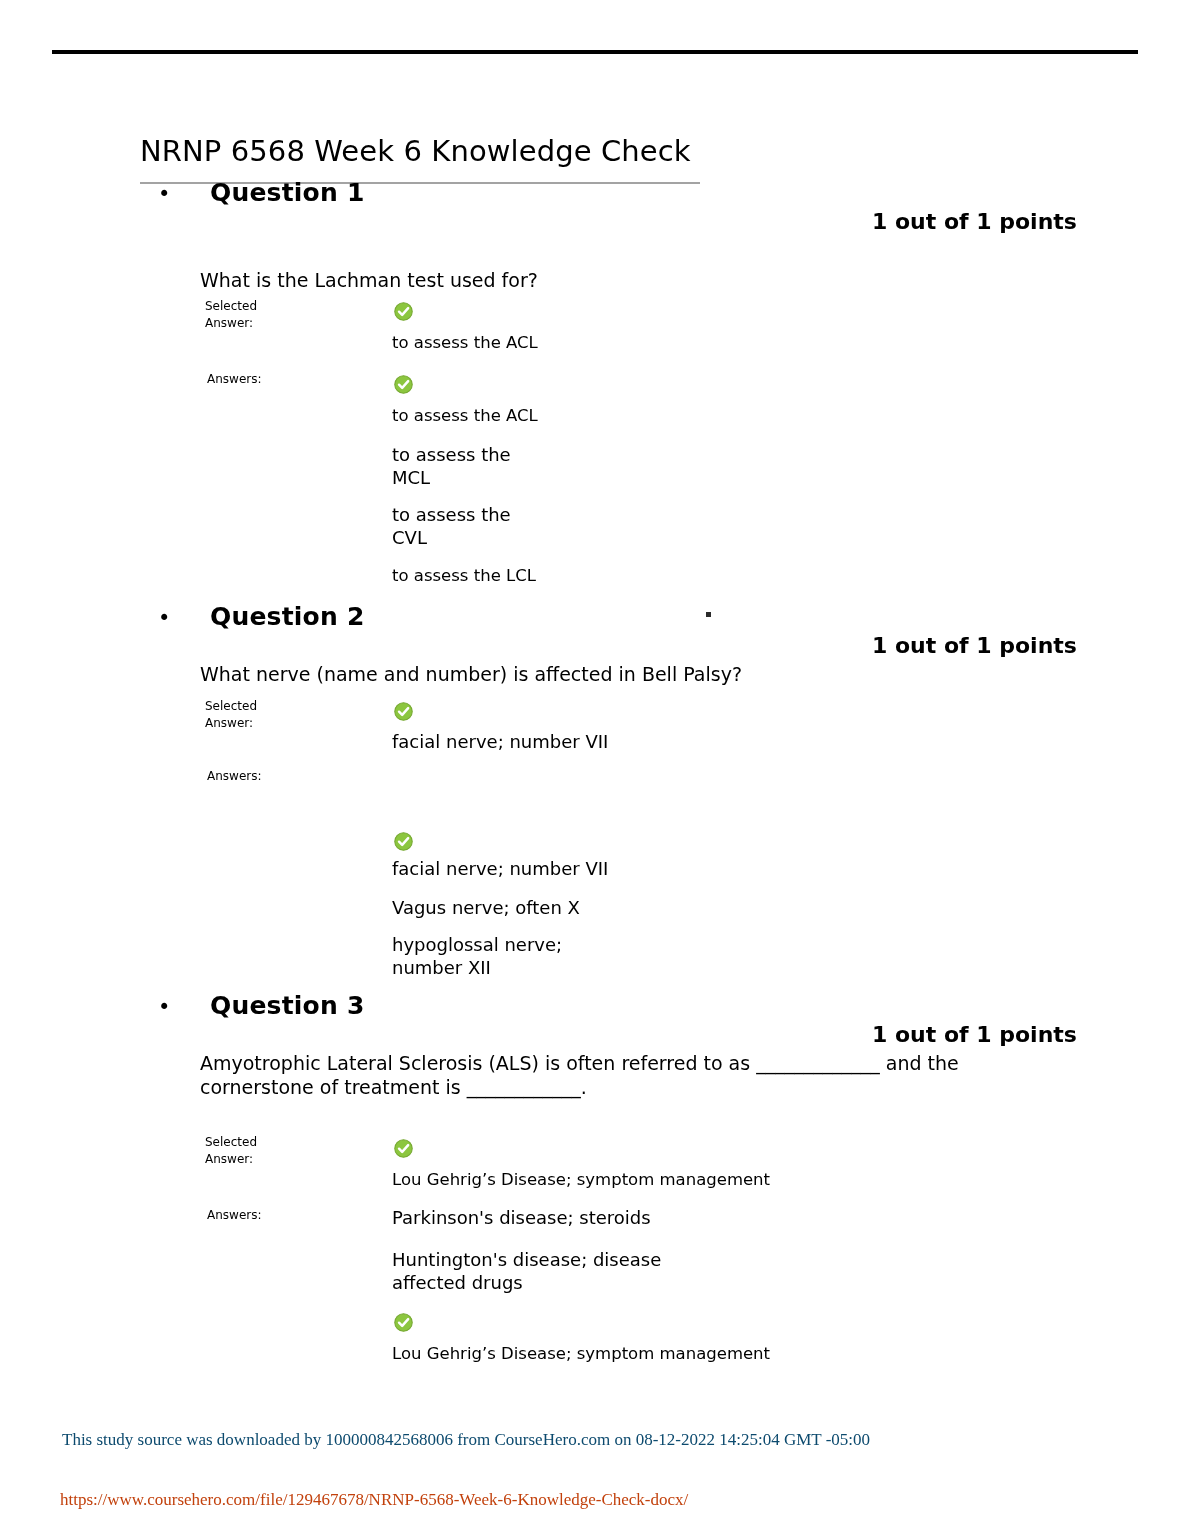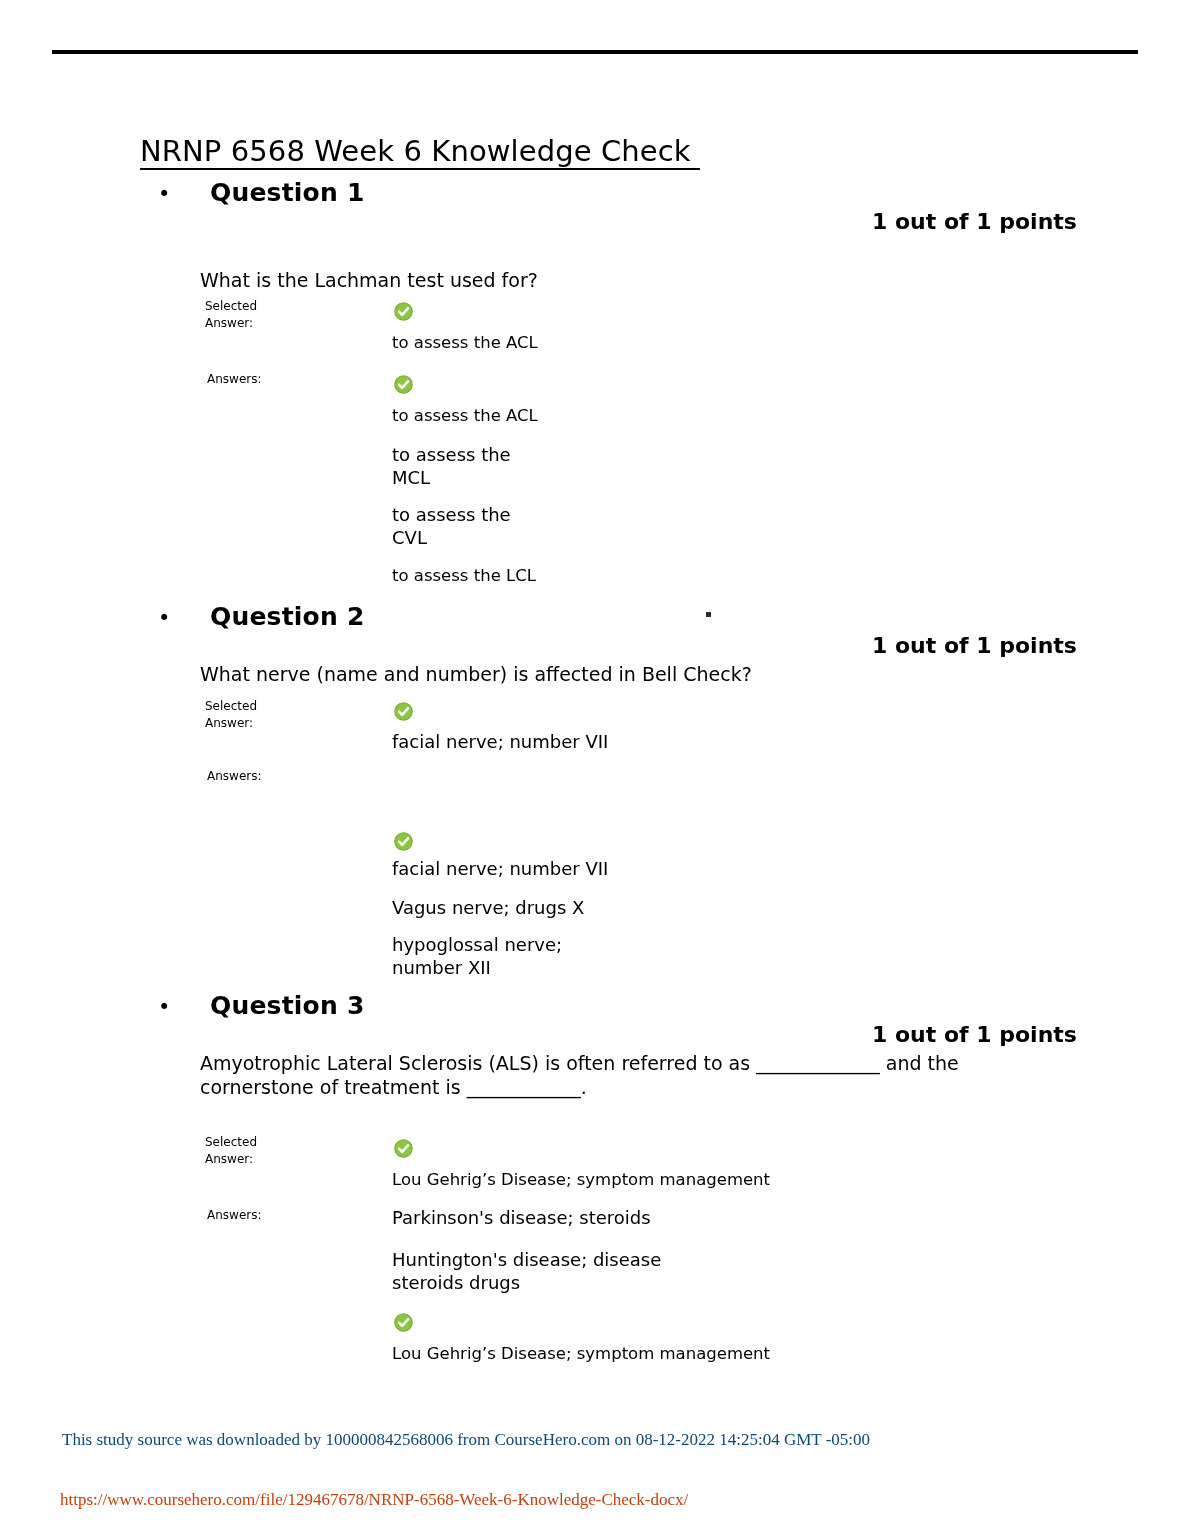--- a/index.html
+++ b/index.html
@@ -33,22 +33,22 @@
 
   
   .doc-title {
     position: absolute;
     left: 140px;
     top: 136px;
     font-size: 29px;
     font-weight: normal;
     letter-spacing: 0.1px;
     white-space: pre;
-    border-bottom: 2px solid #000000;
-    padding-bottom: 2px;
+    border-bottom: 2px solid #a3a3a3;
+    padding-bottom: 16px;
     line-height: 1.05;
   }
 
   
   .q-head {
     position: absolute;
     display: flex;
     align-items: baseline;
     white-space: pre;
   }
@@ -170,21 +170,21 @@
   <div class="ans" style="left:392px; top:503px;">to assess the
 CVL</div>
   <div class="ans small" style="left:392px; top:565px;">to assess the LCL</div>
 
   <div class="q-head" style="left:158px; top:602px;">
     <span class="q-bullet">•</span>
     <span class="q-title">Question 2</span>
   </div>
   <div class="dot-artifact" style="left:706px; top:612px;"></div>
   <div class="points" style="left:872px; top:633px;">1 out of 1 points</div>
-  <div class="q-stem" style="left:200px; top:662px; width:800px;">What nerve (name and number) is affected in Bell Check?</div>
+  <div class="q-stem" style="left:200px; top:662px; width:800px;">What nerve (name and number) is affected in Bell Palsy?</div>
 
   <div class="lbl" style="left:205px; top:698px;">Selected
 Answer:</div>
   <span class="check" style="left:394px; top:702px;">
     <svg viewBox="0 0 20 20" xmlns="http://www.w3.org/2000/svg">
       <circle cx="10" cy="10" r="9.2" fill="#8CC63F"></circle>
       <circle cx="10" cy="10" r="9.2" fill="none" stroke="#76A832" stroke-width="1.1"></circle>
       <path d="M5.3 10.2 L8.6 13.5 L14.9 6.4" fill="none" stroke="#ffffff" stroke-width="2.6" stroke-linecap="round" stroke-linejoin="round"></path>
     </svg>
   </span>
@@ -193,21 +193,21 @@
   <div class="lbl" style="left:207px; top:768px;">Answers:</div>
 
   <span class="check" style="left:394px; top:832px;">
     <svg viewBox="0 0 20 20" xmlns="http://www.w3.org/2000/svg">
       <circle cx="10" cy="10" r="9.2" fill="#8CC63F"></circle>
       <circle cx="10" cy="10" r="9.2" fill="none" stroke="#76A832" stroke-width="1.1"></circle>
       <path d="M5.3 10.2 L8.6 13.5 L14.9 6.4" fill="none" stroke="#ffffff" stroke-width="2.6" stroke-linecap="round" stroke-linejoin="round"></path>
     </svg>
   </span>
   <div class="ans" style="left:392px; top:857px;">facial nerve; number VII</div>
-  <div class="ans" style="left:392px; top:896px;"> Vagus nerve; drugs X</div>
+  <div class="ans" style="left:392px; top:896px;"> Vagus nerve; often X</div>
   <div class="ans" style="left:392px; top:933px;">hypoglossal nerve;
 number XII</div>
 
   <div class="q-head" style="left:158px; top:991px;">
     <span class="q-bullet">•</span>
     <span class="q-title">Question 3</span>
   </div>
   <div class="points" style="left:872px; top:1022px;">1 out of 1 points</div>
   <div class="q-stem" style="left:200px; top:1051px; width:830px;">Amyotrophic Lateral Sclerosis (ALS) is often referred to as _____________ and the
 cornerstone of treatment is ____________.</div>
@@ -219,21 +219,21 @@
       <circle cx="10" cy="10" r="9.2" fill="#8CC63F"></circle>
       <circle cx="10" cy="10" r="9.2" fill="none" stroke="#76A832" stroke-width="1.1"></circle>
       <path d="M5.3 10.2 L8.6 13.5 L14.9 6.4" fill="none" stroke="#ffffff" stroke-width="2.6" stroke-linecap="round" stroke-linejoin="round"></path>
     </svg>
   </span>
   <div class="ans small" style="left:392px; top:1169px;">Lou Gehrig’s Disease; symptom management</div>
 
   <div class="lbl" style="left:207px; top:1207px;">Answers:</div>
   <div class="ans" style="left:392px; top:1206px;">Parkinson's disease; steroids</div>
   <div class="ans" style="left:392px; top:1248px;">Huntington's disease; disease
-steroids drugs</div>
+affected drugs</div>
 
   <span class="check" style="left:394px; top:1313px;">
     <svg viewBox="0 0 20 20" xmlns="http://www.w3.org/2000/svg">
       <circle cx="10" cy="10" r="9.2" fill="#8CC63F"></circle>
       <circle cx="10" cy="10" r="9.2" fill="none" stroke="#76A832" stroke-width="1.1"></circle>
       <path d="M5.3 10.2 L8.6 13.5 L14.9 6.4" fill="none" stroke="#ffffff" stroke-width="2.6" stroke-linecap="round" stroke-linejoin="round"></path>
     </svg>
   </span>
   <div class="ans small" style="left:392px; top:1343px;">Lou Gehrig’s Disease; symptom management</div>
 

